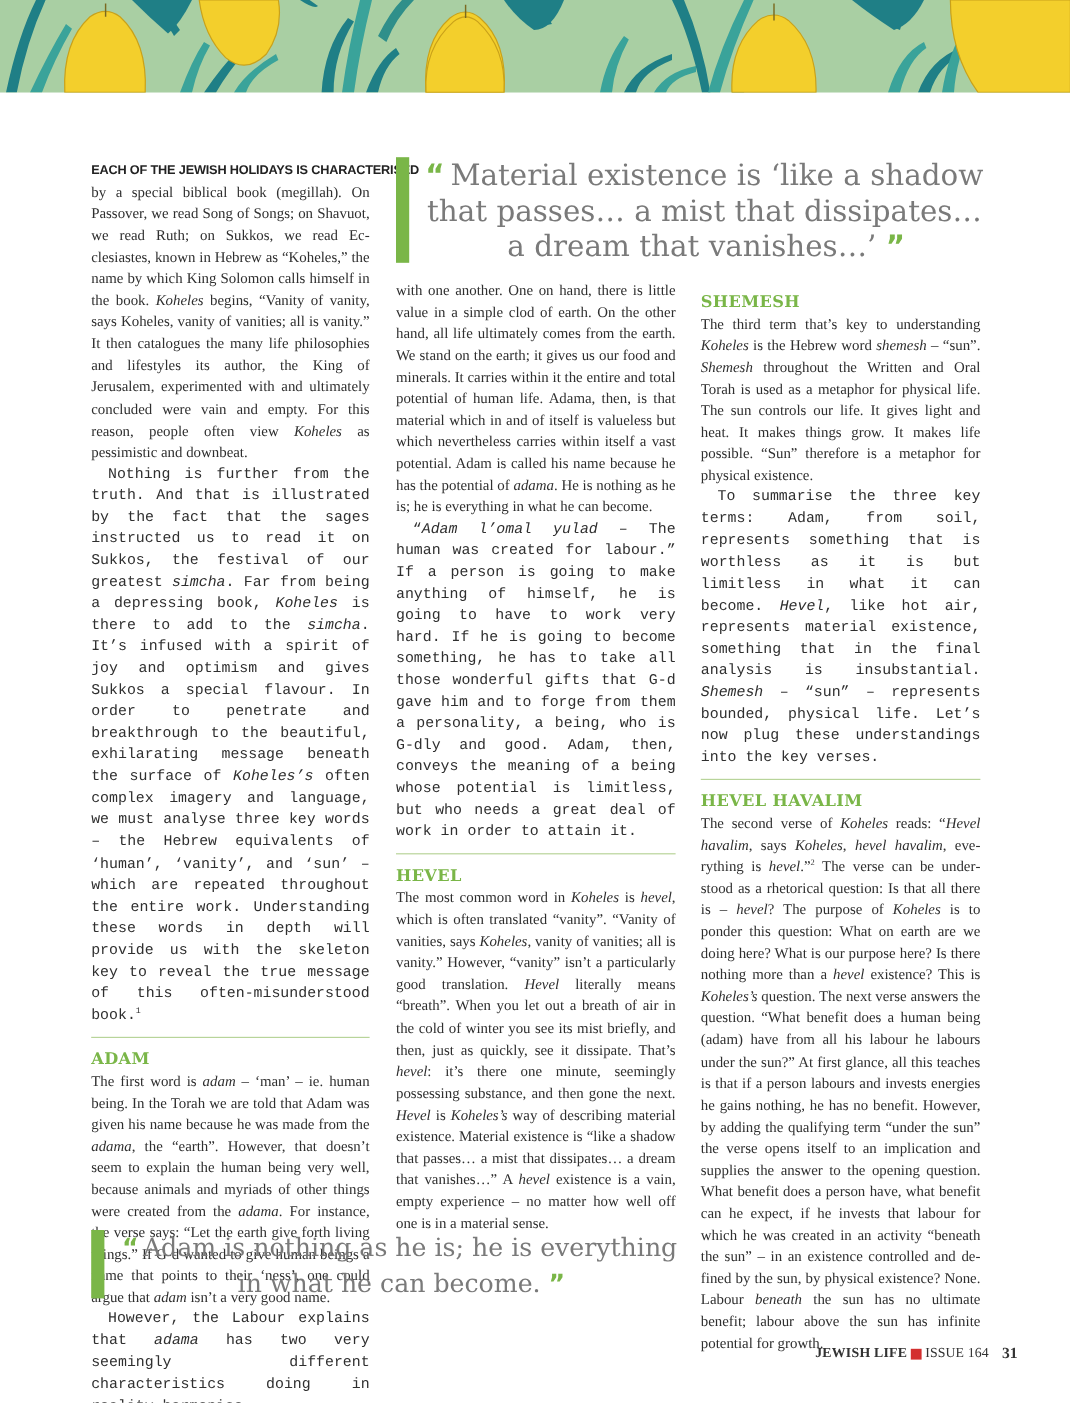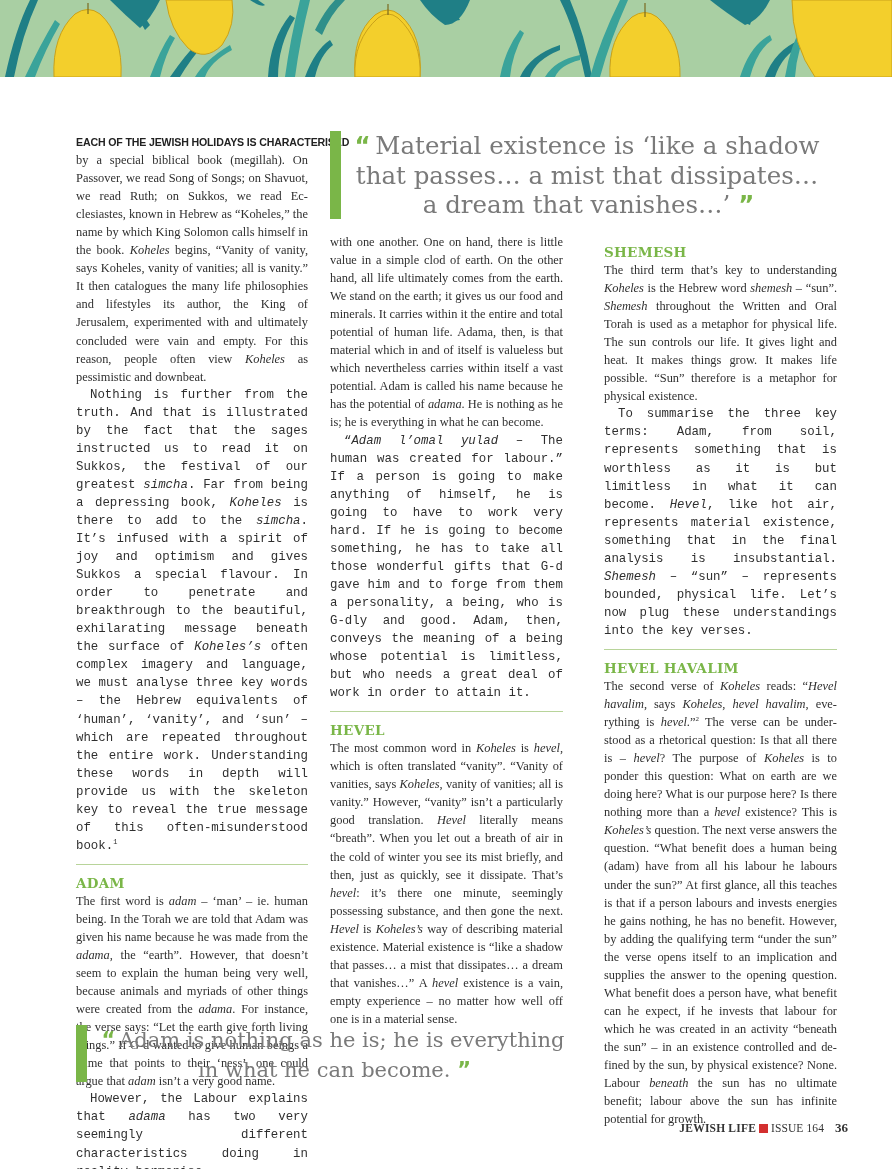--- a/index.html
+++ b/index.html
@@ -20,21 +20,21 @@
     font-size: 12.4px;
     line-height: 18.05px;
     text-align: justify;
     hyphens: manual;
     color: #2f2f2f;
   }
   .col p { margin: 0; }
   .col p.indent { text-indent: 14px; font-family: Liberation Mono, monospace; }
   .col1 { left: 76px; top: 133px; width: 232px; }
   .col2 { left: 330px; top: 233px; width: 233px; }
-  .col3 { left: 584px; top: 243px; width: 233px; margin-left: 20px; }
+  .col3 { left: 584px; top: 243px; width: 233px; }
 
   .lead-caps {
     font-family: "Liberation Sans", sans-serif;
     font-weight: bold;
     font-size: 10.6px;
     letter-spacing: -0.15px;
     color: #222;
     display: block;
     text-align: left;
     white-space: nowrap;
@@ -181,14 +181,14 @@
 
 <div class="pullquote pq-bottom">
   <div class="pq-bar"></div>
   <div class="pq-text"><span class="pq-mark">“</span> <span>Adam is nothing as he is; he is everything in what he can become.</span> <span class="pq-mark">”</span></div>
 </div>
 
 <div class="footer">
   <span class="mag">JEWISH LIFE</span>
   <span class="sq"></span>
   <span class="issue">ISSUE 164</span>
-  <span class="page">36</span>
+  <span class="page">31</span>
 </div>
 
 </body></html>

